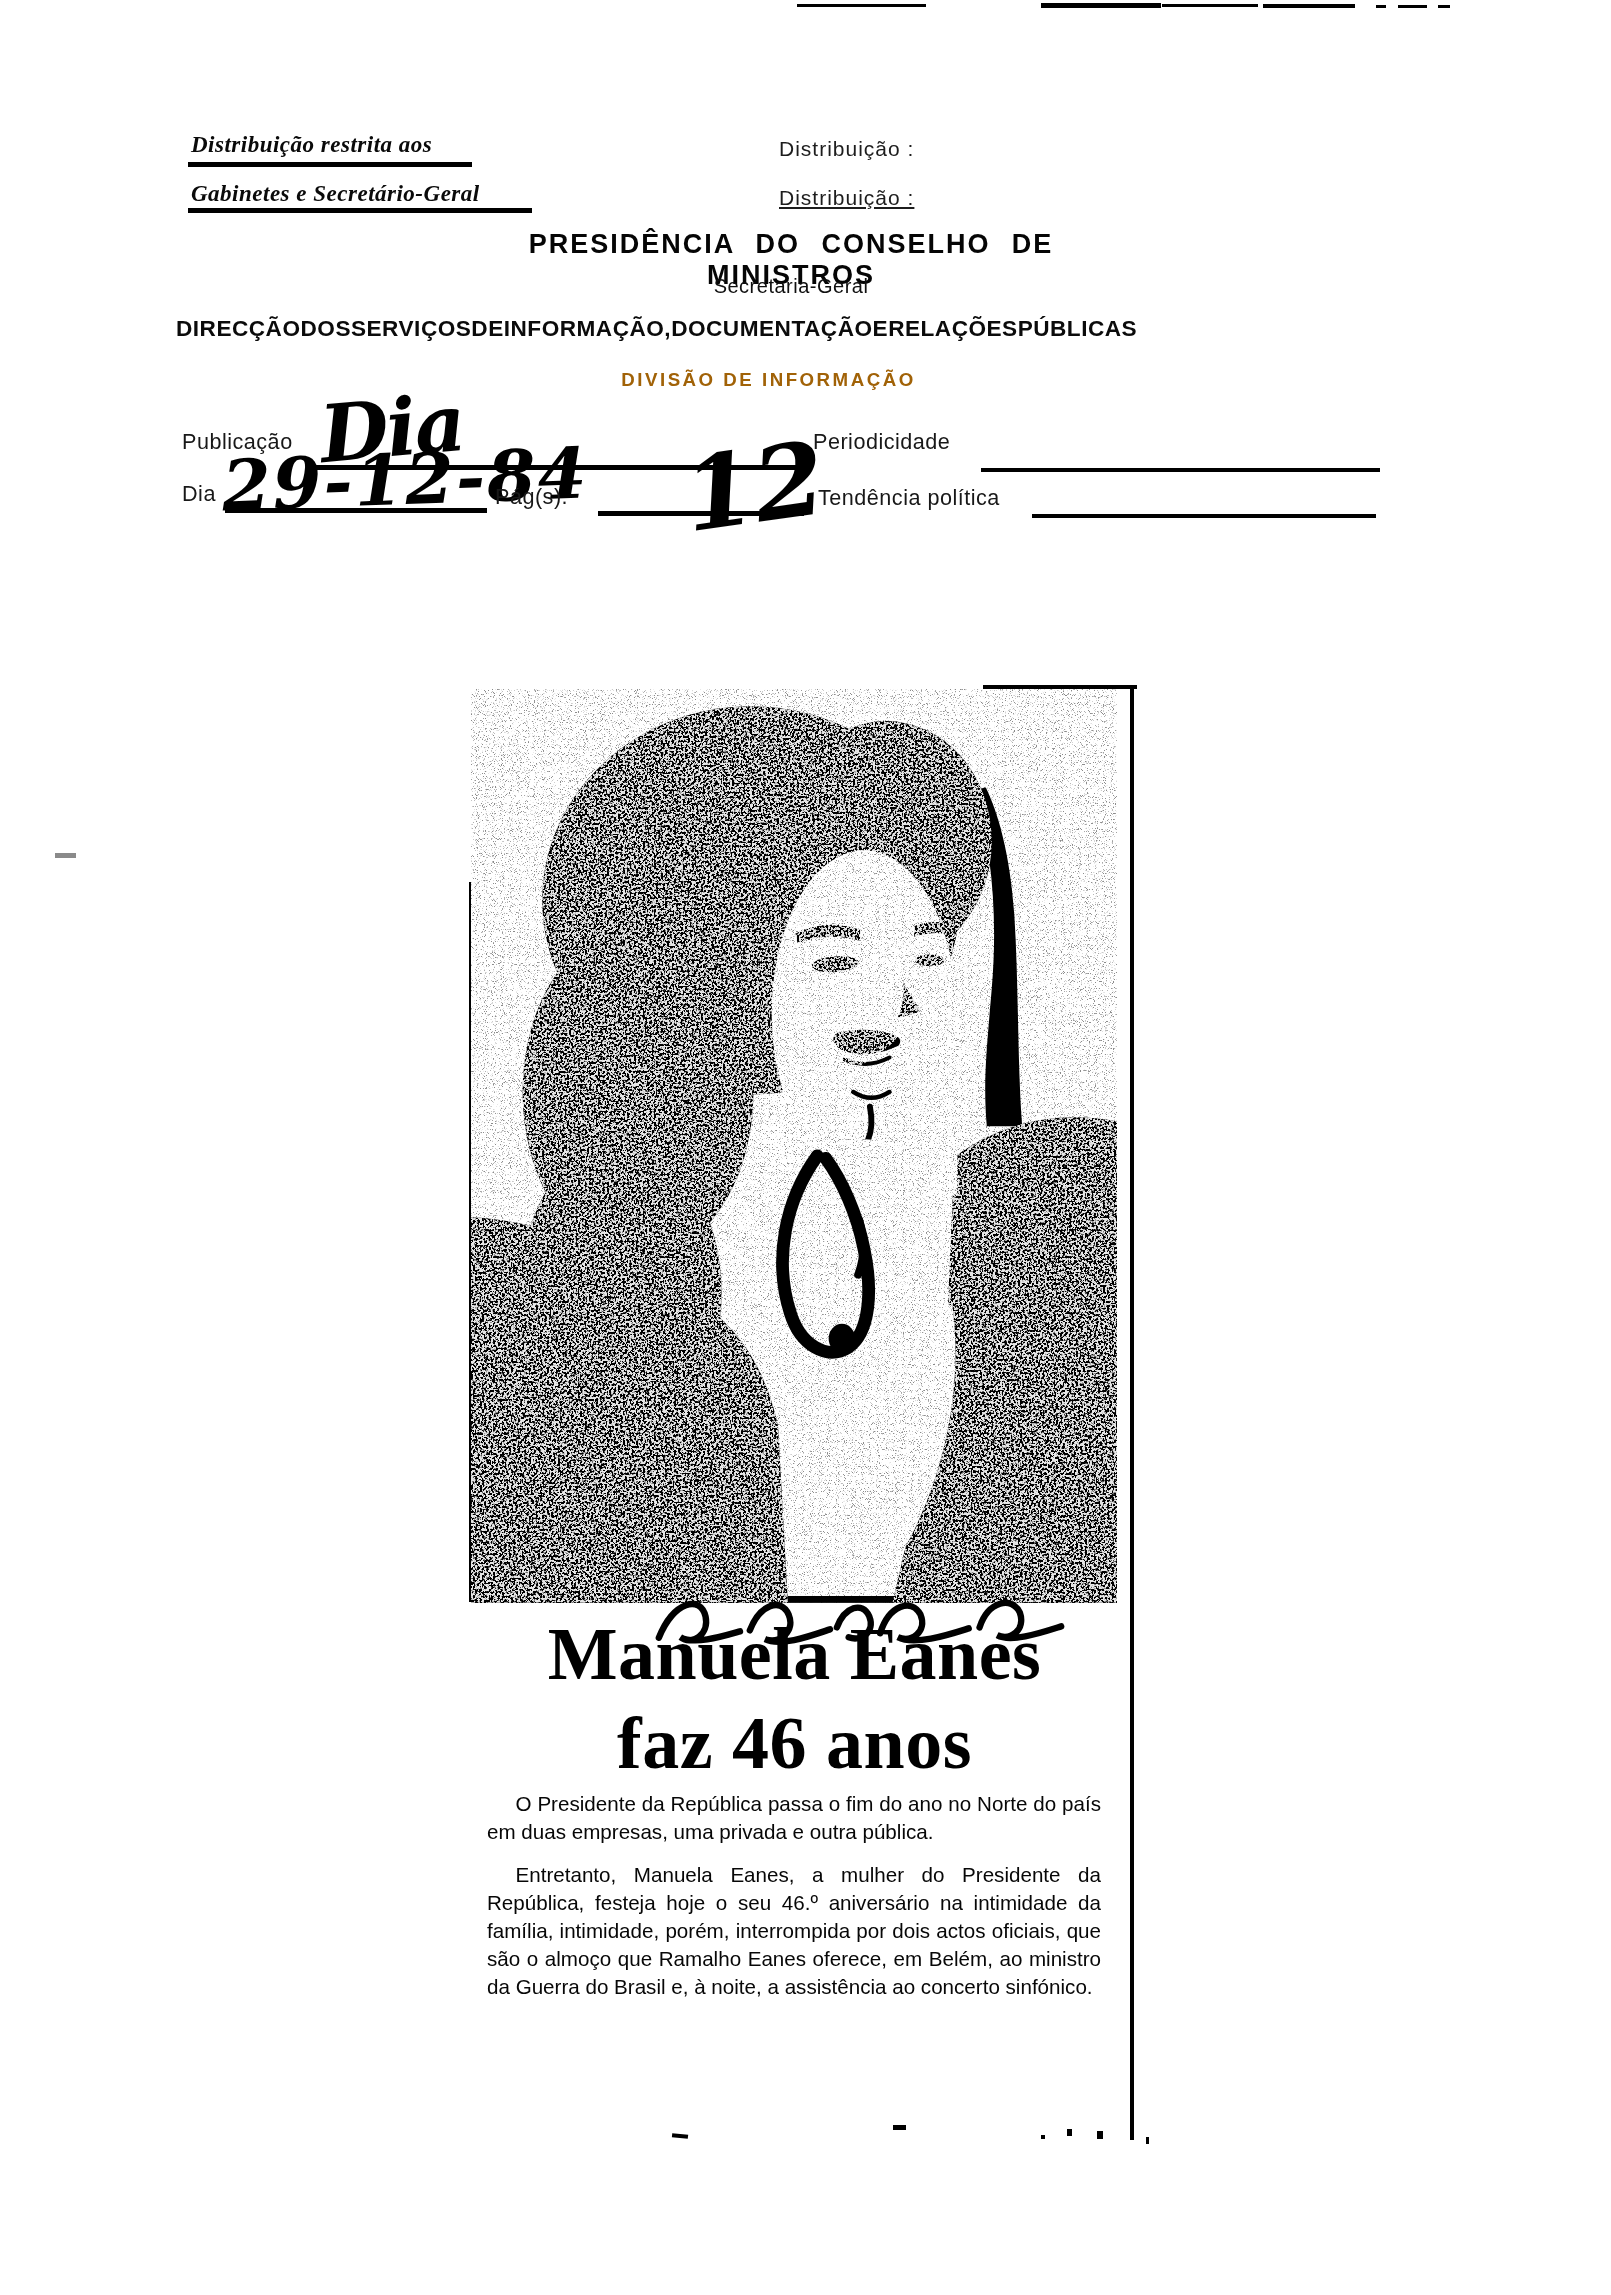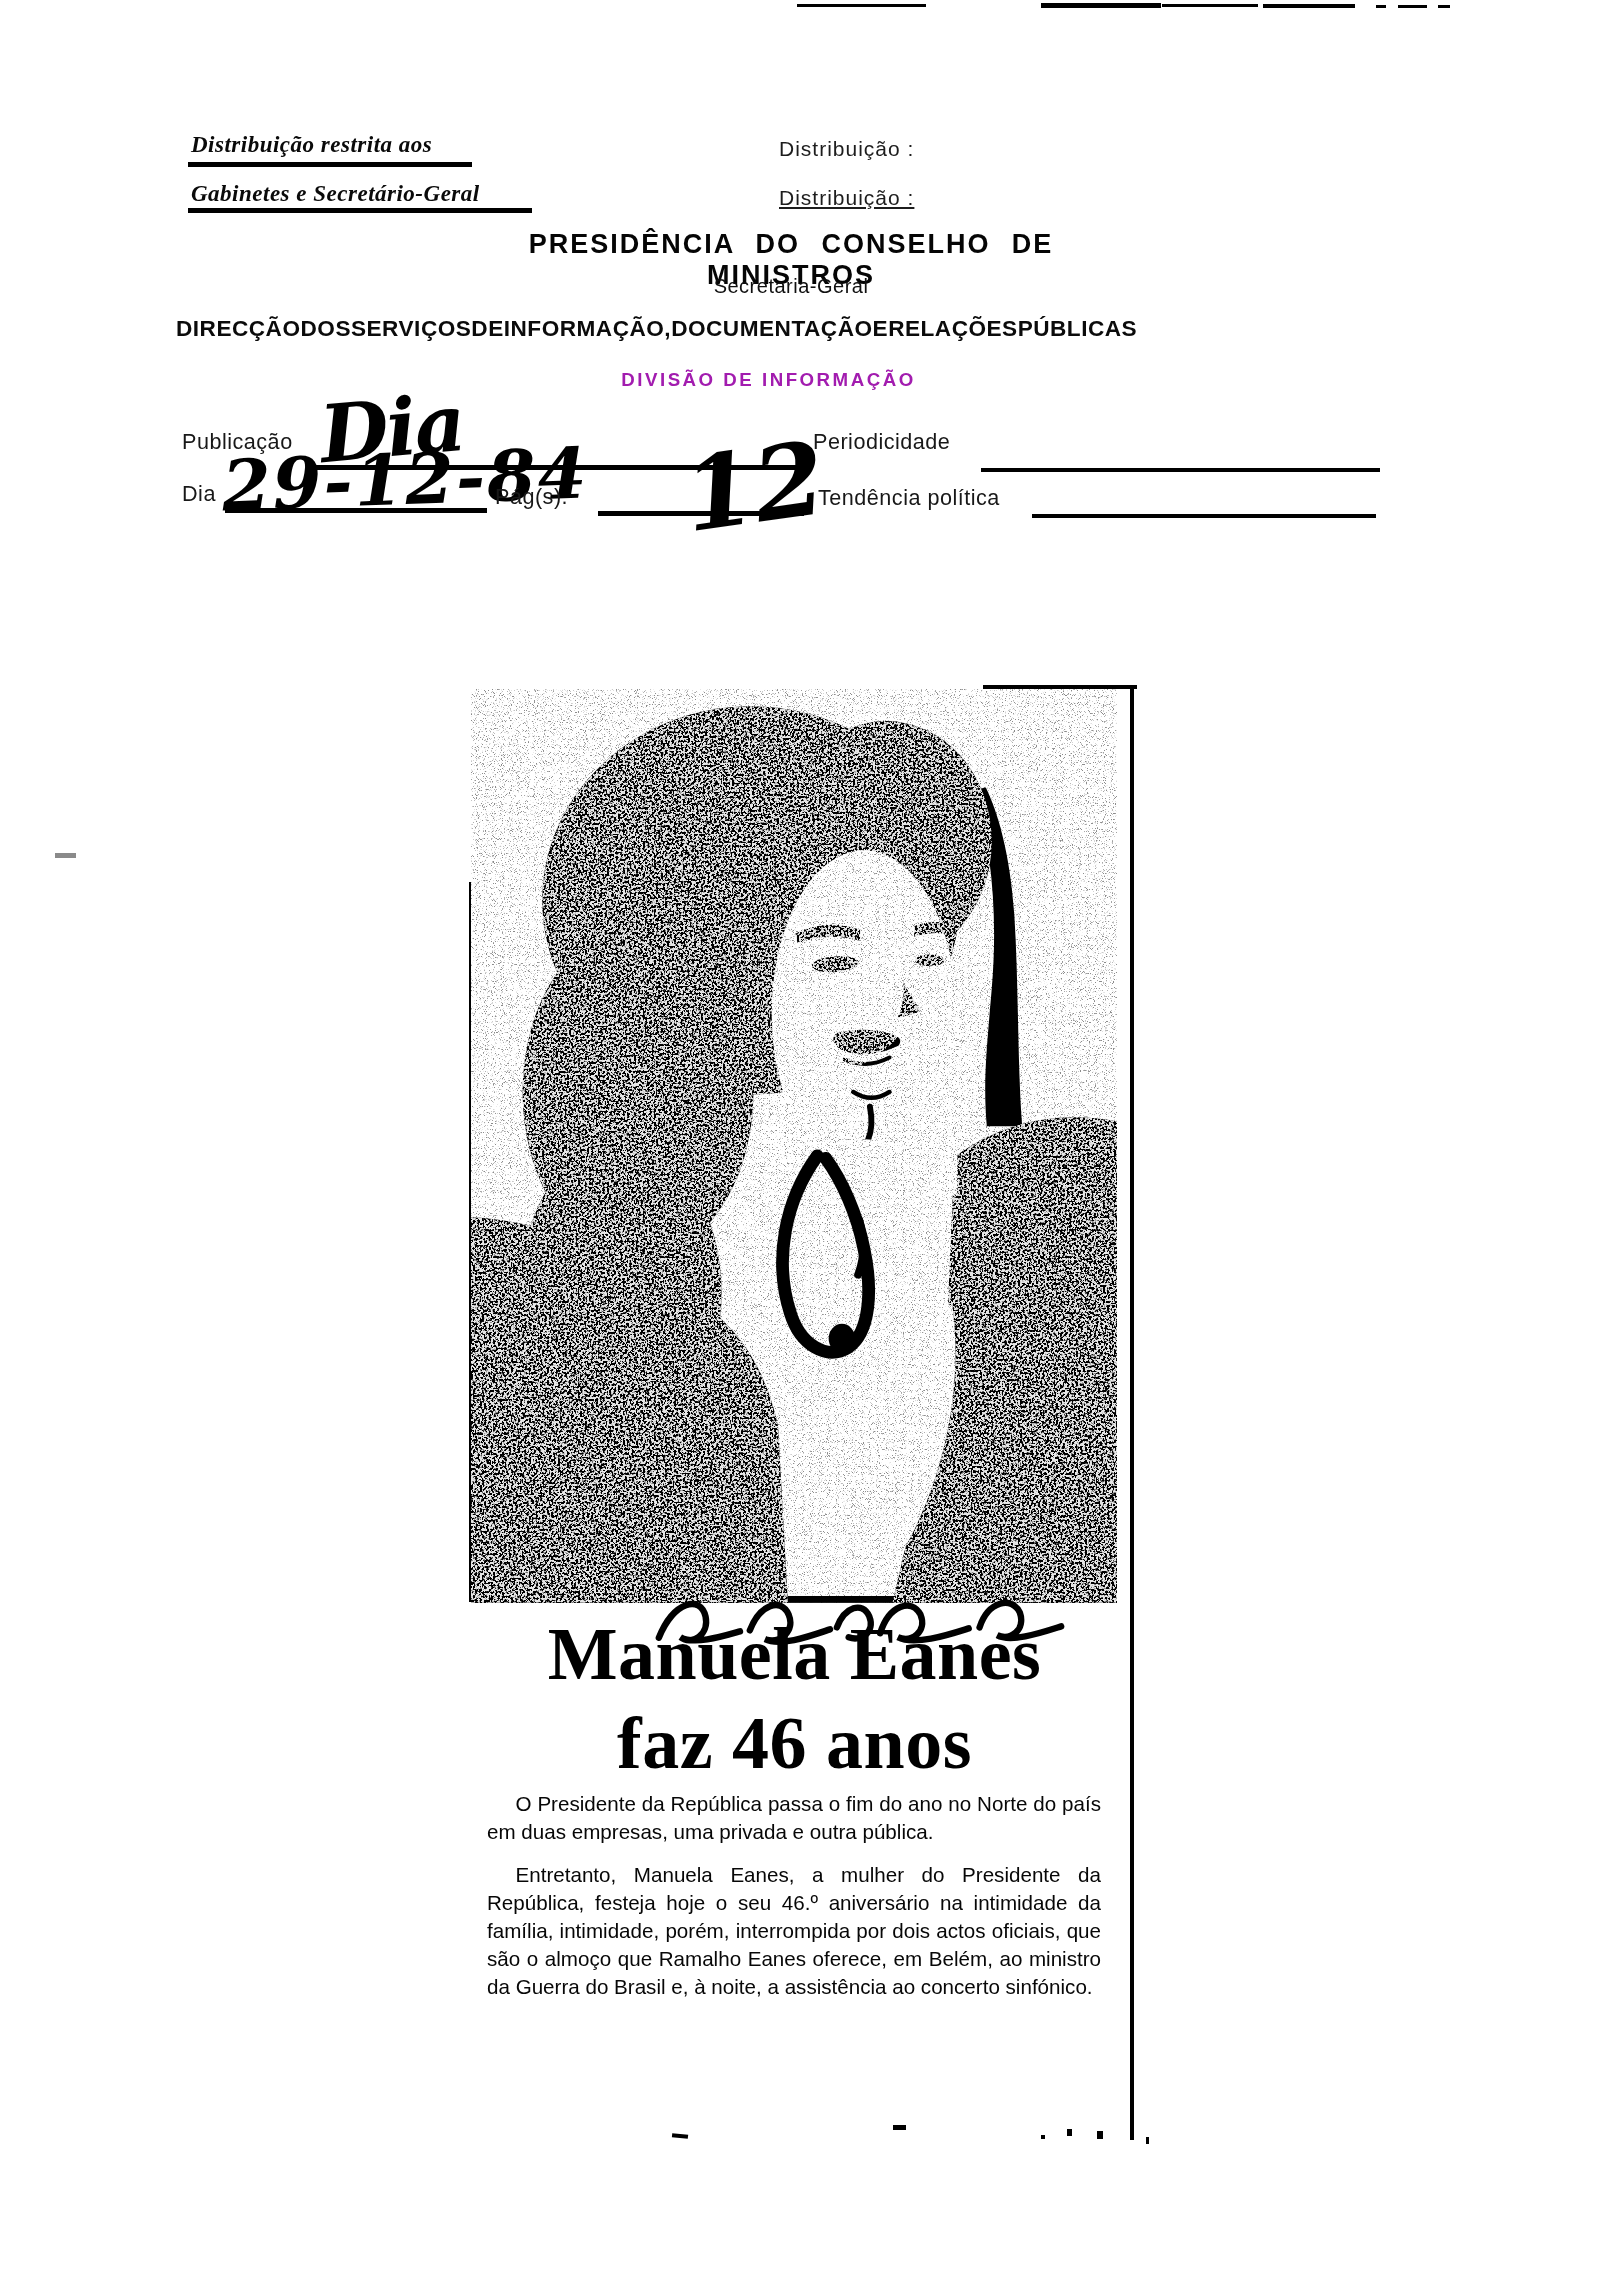--- a/index.html
+++ b/index.html
@@ -19,21 +19,21 @@
         color:#000;white-space:nowrap;line-height:1;}
   .org-title{position:absolute;left:452px;top:229px;width:678px;text-align:center;
         font-weight:700;font-size:27px;letter-spacing:2px;word-spacing:11.8px;color:#050505;}
   .org-sub{position:absolute;left:452px;top:275px;width:678px;text-align:center;
         font-size:20px;color:#101010;letter-spacing:0.5px;}
   .org-dept{position:absolute;left:176px;top:316px;width:1185px;
         font-weight:700;font-size:22.6px;color:#0b0b0b;letter-spacing:0.5px;
         text-align:justify;text-align-last:justify;white-space:nowrap;display:flex;}
   .org-dept span{white-space:nowrap;}
   .org-div{position:absolute;left:176px;top:369px;width:1185px;text-align:center;
-        font-weight:600;font-size:18.7px;letter-spacing:2.5px;color:#a21caf;}
+        font-weight:600;font-size:18.7px;letter-spacing:2.5px;color:#a16207;}
   .headline{position:absolute;left:470px;width:649px;text-align:center;
         font-family:"Liberation Serif",serif;font-weight:700;font-size:74px;line-height:1;
         color:#000;letter-spacing:0.5px;white-space:nowrap;}
   .article{position:absolute;left:472px;top:1775px;width:644px;
         font-size:20.6px;line-height:28px;color:#070707;text-align:justify;}
   .article p{margin:15px;text-indent:28.5px;}
   .rule{position:absolute;background:#000;}
   svg{display:block;}
 </style>
 </head>

